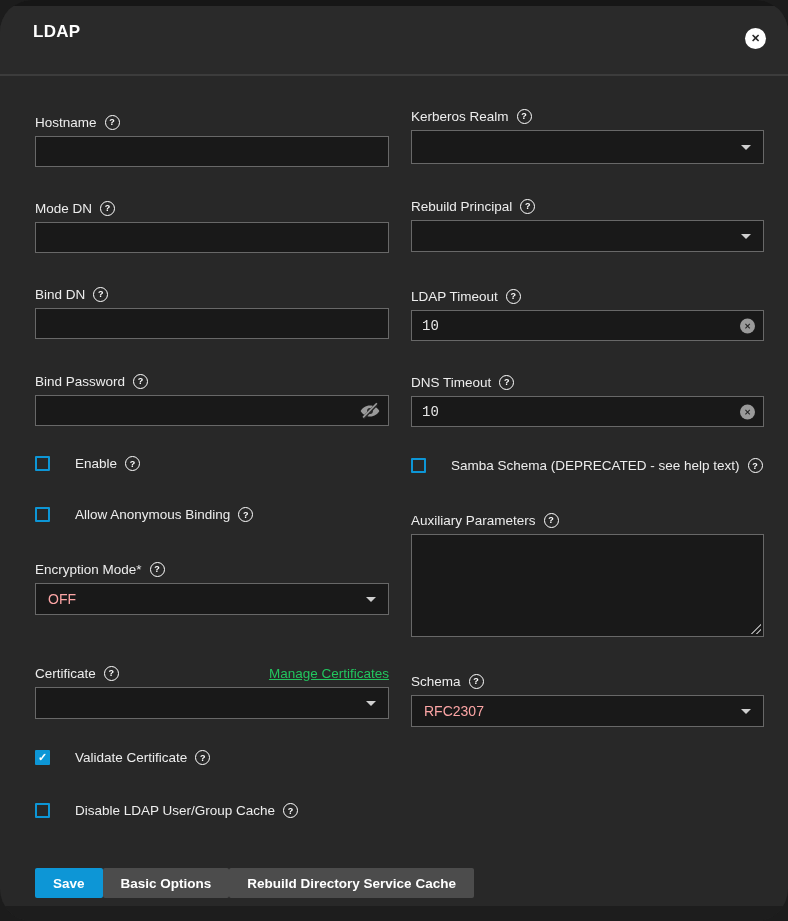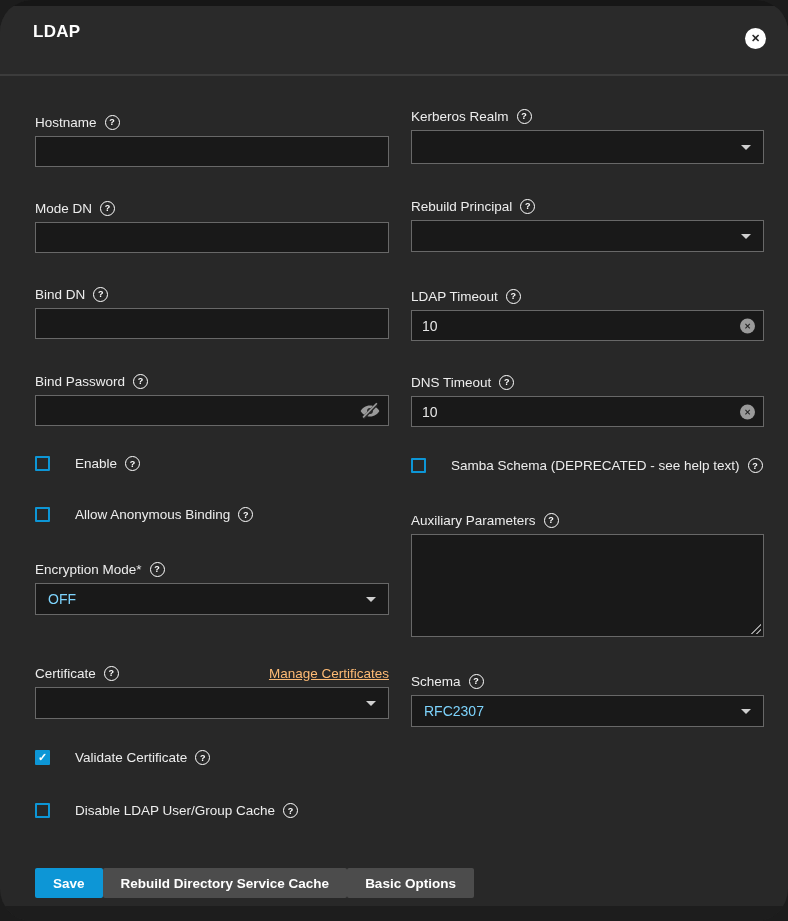--- a/index.html
+++ b/index.html
@@ -19,31 +19,31 @@
   .bottom-strip{position:absolute;left:0;top:906px;width:788px;height:15px;background:#1d1d1d;}
 
   .field{position:absolute;}
   .lblrow{display:flex;align-items:center;justify-content:space-between;height:18px;}
   .lbl{display:flex;align-items:center;font-size:13.5px;color:#ededed;}
   .help{
     display:inline-flex;align-items:center;justify-content:center;
     width:13px;height:13px;margin-left:8px;border:1.5px solid #fff;border-radius:50%;
     font-size:9px;font-weight:700;color:#fff;flex:0 0 auto;cursor:pointer;
   }
-  .link{font-size:13.5px;color:#fdba74;text-decoration:underline;cursor:pointer;}
+  .link{font-size:13.5px;color:#22c55e;text-decoration:underline;cursor:pointer;}
 
   .control{position:relative;margin-top:5px;}
   .tb{
     width:100%;height:31px;box-sizing:border-box;background:#191919;
-    border:1px solid #686868;color:#e6e6e6;font-size:14px;font-family:Liberation Sans, sans-serif;
+    border:1px solid #686868;color:#e6e6e6;font-size:14px;font-family:Liberation Mono, monospace;
     padding:0 30px 0 10px;outline:none;
   }
   .select{
     position:relative;width:100%;height:32px;box-sizing:border-box;background:#191919;
-    border:1px solid #686868;color:#7dd3fc;font-size:14px;display:flex;align-items:center;
+    border:1px solid #686868;color:#fca5a5;font-size:14px;display:flex;align-items:center;
     padding:0 30px 0 12px;cursor:pointer;
   }
   .caret{
     position:absolute;right:12px;top:50%;margin-top:-2px;width:0;height:0;
     border-left:5px solid transparent;border-right:5px solid transparent;border-top:5px solid #cfcfcf;
   }
   .clear-ic{
     position:absolute;right:9px;top:50%;transform:translateY(-50%);
     width:15px;height:15px;border-radius:50%;background:#9a9a9a;color:#262626;
     display:flex;align-items:center;justify-content:center;font-size:8px;font-weight:700;cursor:pointer;
@@ -273,18 +273,18 @@
         </span>
       </div>
     <div class="control select">
       <span>RFC2307</span>
       <span class="caret"></span>
     </div>
   </div>
 
   <div class="btnrow">
     <button class="btn btn-primary">Save</button>
+    <button class="btn btn-gray">Basic Options</button>
     <button class="btn btn-gray">Rebuild Directory Service Cache</button>
-    <button class="btn btn-gray">Basic Options</button>
   </div>
 
   <div class="bottom-strip"></div>
 </div>
 
 </body></html>

